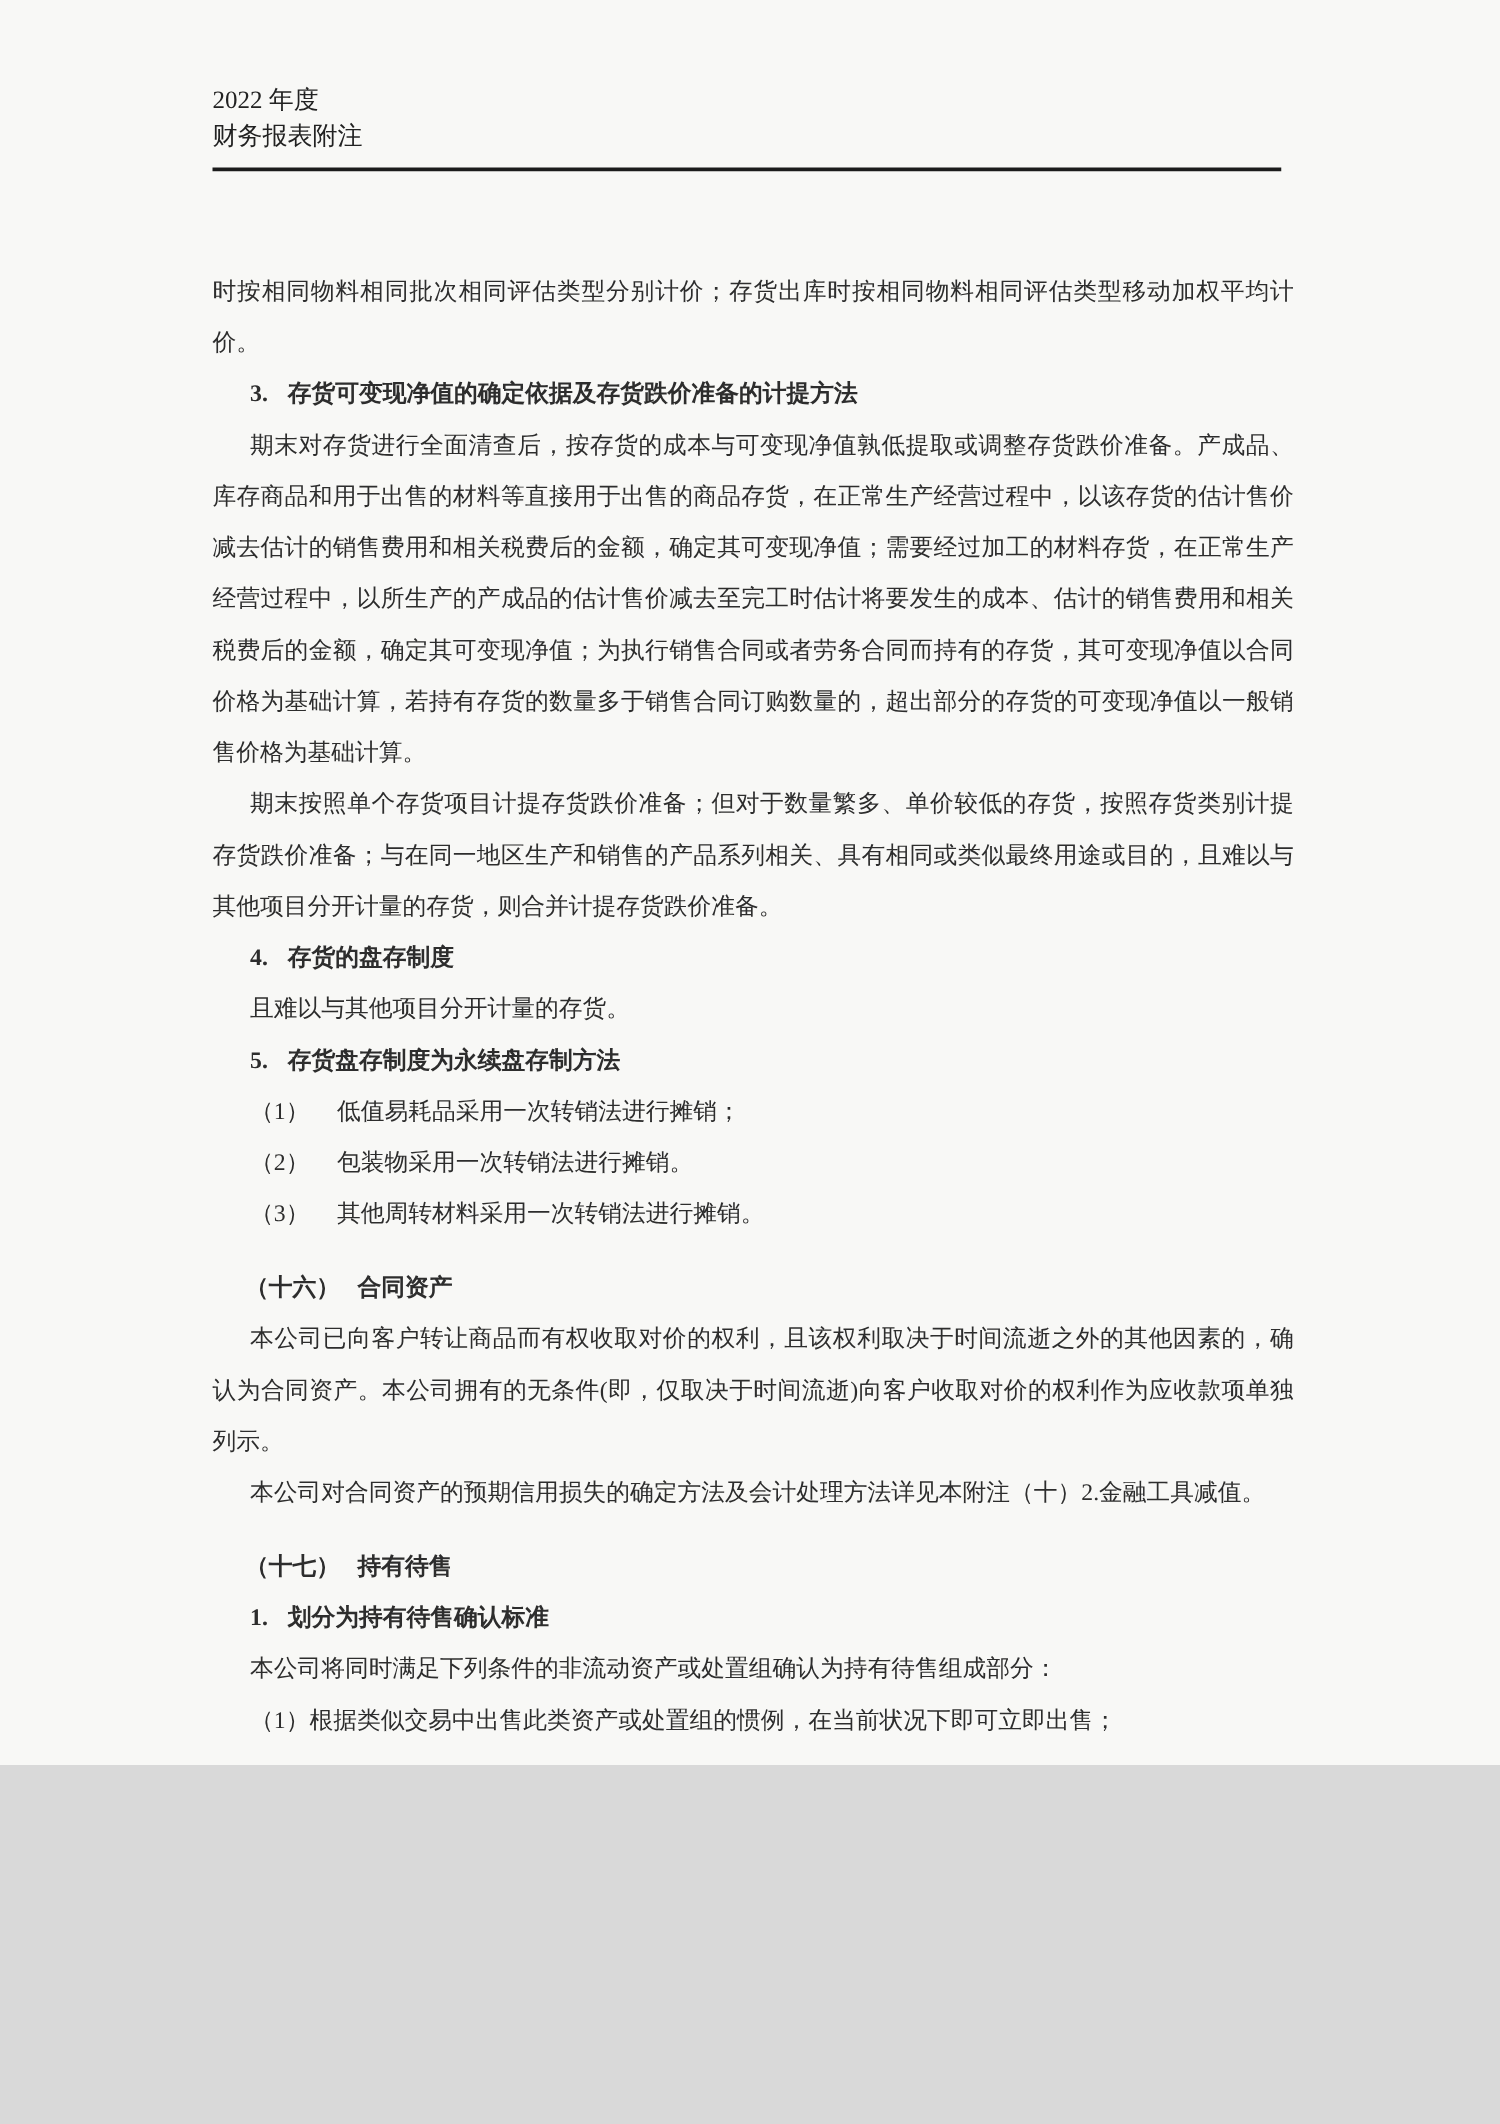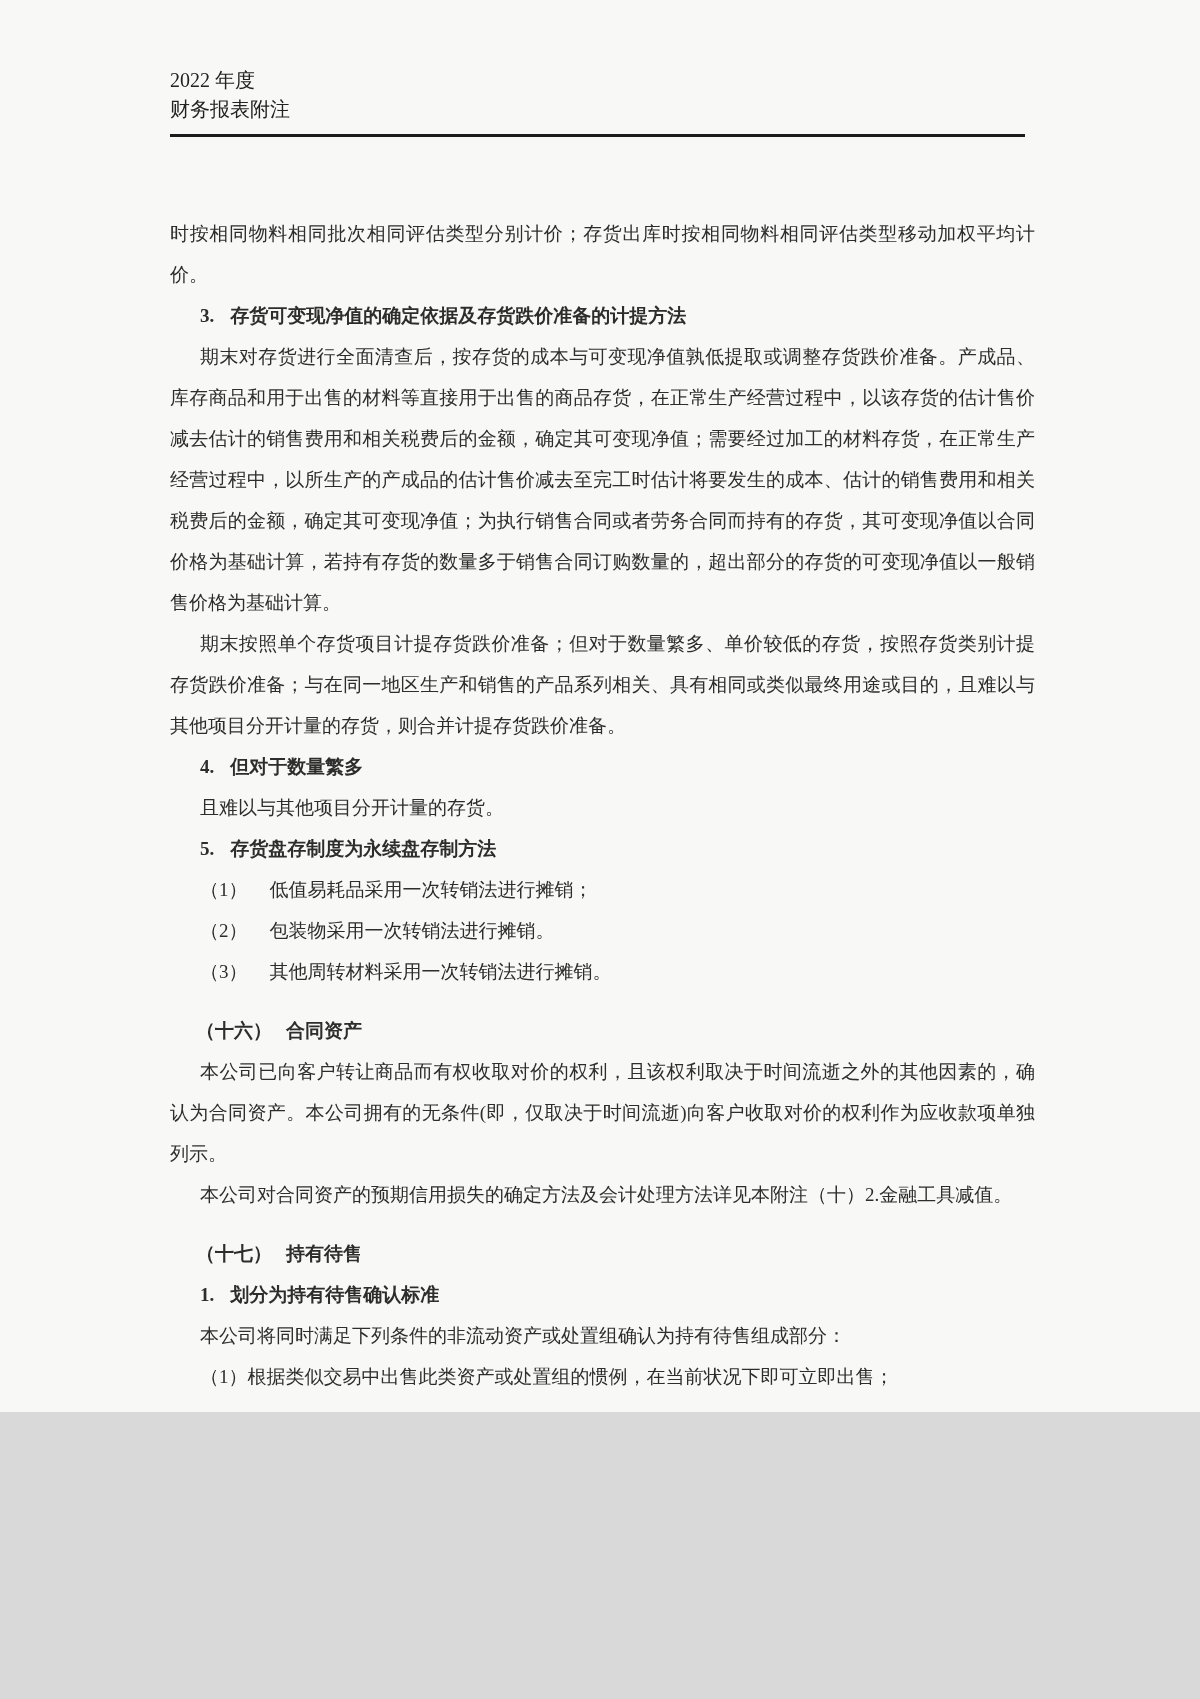--- a/index.html
+++ b/index.html
@@ -57,21 +57,21 @@
 
     <p class="cont">时按相同物料相同批次相同评估类型分别计价；存货出库时按相同物料相同评估类型移动加权平均计价。</p>
 
     <h3 class="hd"><span class="num">3.</span><span>存货可变现净值的确定依据及存货跌价准备的计提方法</span></h3>
 
     <p class="para">期末对存货进行全面清查后，按存货的成本与可变现净值孰低提取或调整存货跌价准备。产成品、库存商品和用于出售的材料等直接用于出售的商品存货，在正常生产经营过程中，以该存货的估计售价减去估计的销售费用和相关税费后的金额，确定其可变现净值；需要经过加工的材料存货，在正常生产经营过程中，以所生产的产成品的估计售价减去至完工时估计将要发生的成本、估计的销售费用和相关税费后的金额，确定其可变现净值；为执行销售合同或者劳务合同而持有的存货，其可变现净值以合同价格为基础计算，若持有存货的数量多于销售合同订购数量的，超出部分的存货的可变现净值以一般销售价格为基础计算。</p>
 
     <p class="para">期末按照单个存货项目计提存货跌价准备；但对于数量繁多、单价较低的存货，按照存货类别计提存货跌价准备；与在同一地区生产和销售的产品系列相关、具有相同或类似最终用途或目的，且难以与其他项目分开计量的存货，则合并计提存货跌价准备。</p>
 
 
-    <h3 class="hd"><span class="num">4.</span><span>但对于数量繁多</span></h3>
+    <h3 class="hd"><span class="num">4.</span><span>存货的盘存制度</span></h3>
 
     <p class="para">且难以与其他项目分开计量的存货。</p>
 
     <h3 class="hd"><span class="num">5.</span><span>存货盘存制度为永续盘存制方法</span></h3>
 
     <p class="list"><span class="lnum">（1）</span><span>低值易耗品采用一次转销法进行摊销；</span></p>
 
     <p class="list"><span class="lnum">（2）</span><span>包装物采用一次转销法进行摊销。</span></p>
 
     <p class="list"><span class="lnum">（3）</span><span>其他周转材料采用一次转销法进行摊销。</span></p>

